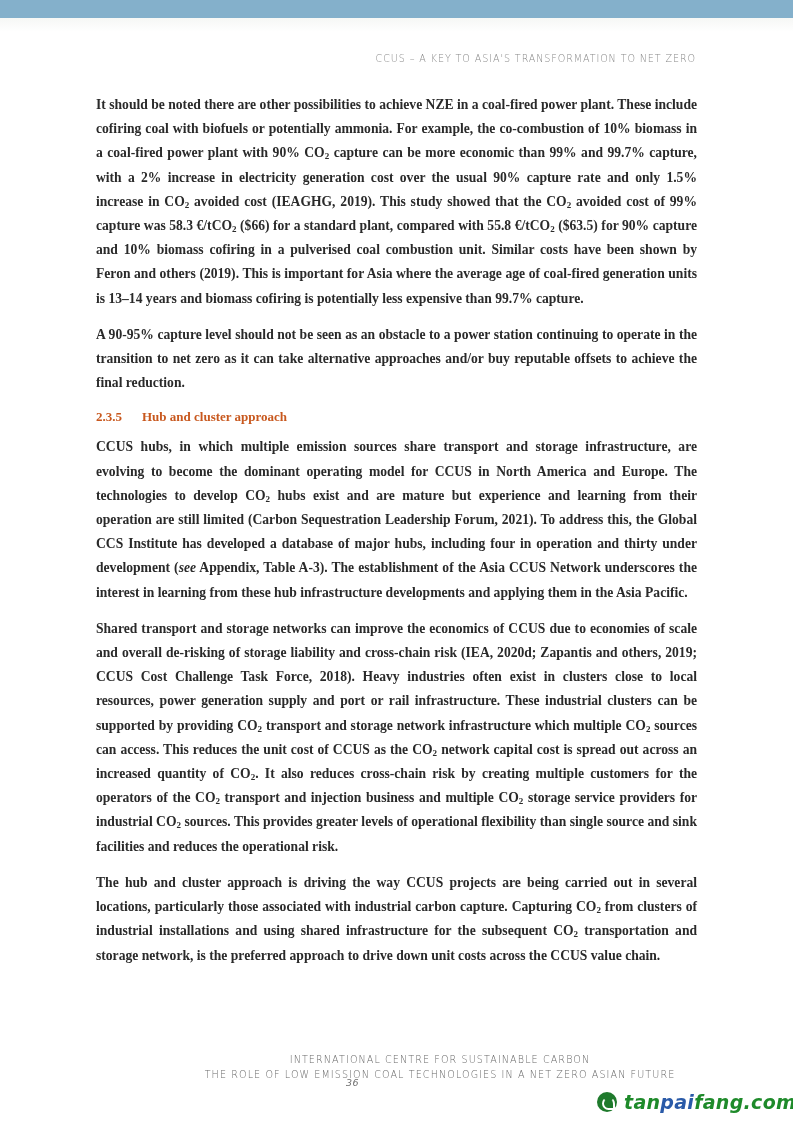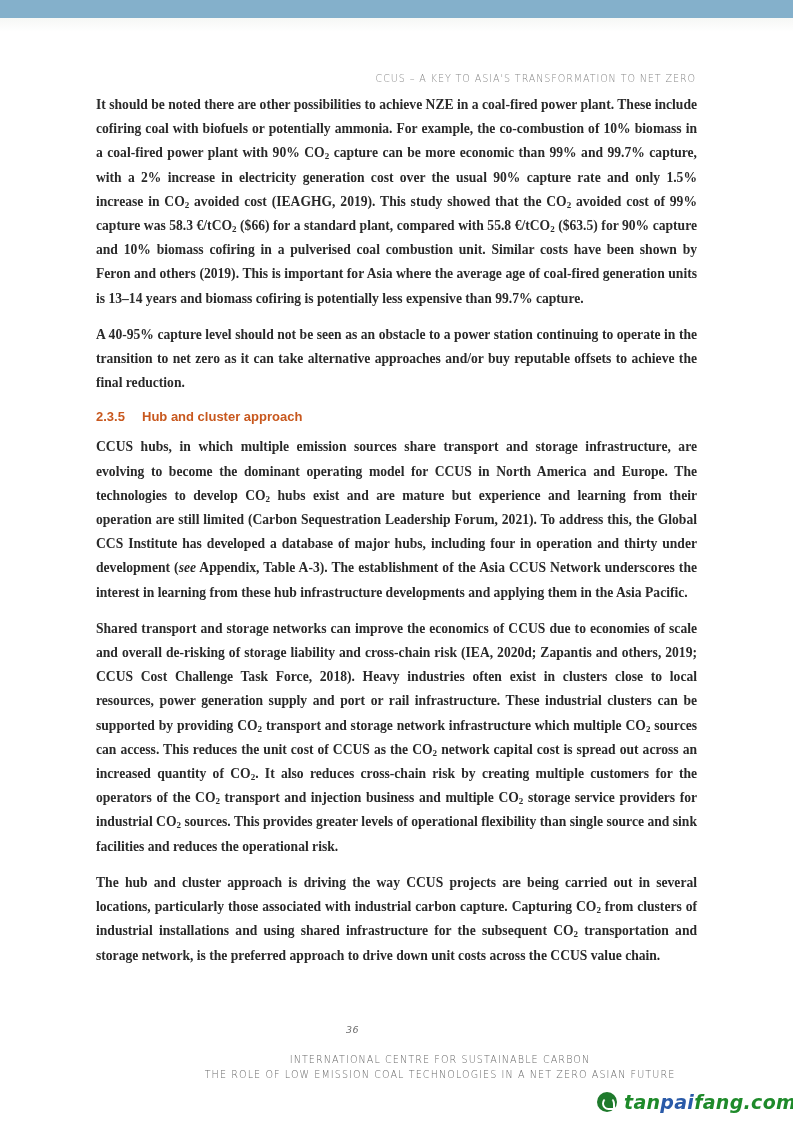--- a/index.html
+++ b/index.html
@@ -15,43 +15,42 @@
     }
     .top-band-shadow {
       position: absolute; left: 0; top: 18px; width: 793px; height: 14px;
       background: linear-gradient(#f6f7f5, #ffffff);
     }
     .running-header {
       position: absolute; right: 97px; top: 53px;
       font-family: "DejaVu Sans", "Liberation Sans", sans-serif;
       font-size: 9.6px; letter-spacing: 0.9px; color: #8a8a8a;
       font-weight: 300;
-      margin-top: 20px;
     }
     .content {
       position: absolute; left: 96px; top: 93px; width: 601px;
     }
     p.body {
       margin: 0 0 12px 0;
       font-family: "Liberation Serif", "DejaVu Serif", serif;
       font-size: 13.6px; line-height: 24.2px;
       text-align: justify; text-align-last: left;
       color: #2a2a2a;
       font-weight: bold;
     }
     p.body sub { font-size: 9px; vertical-align: -2px; line-height: 0; }
     .section-heading {
       margin: 6px 0 8px 0;
-      font-family: Liberation Sans, sans-serif;
+      font-family: Liberation Serif, serif;
       font-weight: bold; font-size: 13px; color: #c8581e;
       line-height: 20px;
     }
     .section-heading .num { display: inline-block; width: 46px; }
     .page-number {
-      position: absolute; left: 0; width: 705px; top: 1024px; text-align: center;
+      position: absolute; left: 0; width: 705px; top: 1077px; text-align: center;
       font-family: "DejaVu Sans", "Liberation Sans", sans-serif;
       font-size: 9.5px; color: #6d6d6d; letter-spacing: 0.5px; font-style: italic;
     }
     .footer {
       position: absolute; left: 0; width: 880px; top: 1052px; text-align: center;
       font-family: "DejaVu Sans", "Liberation Sans", sans-serif;
       font-size: 9.6px; color: #6a6a6a; letter-spacing: 1.1px; line-height: 15px;
       font-weight: 300;
     }
     .footer div { white-space: nowrap; }
@@ -77,21 +76,21 @@
 </head>
 <body>
 
 <div class="top-band"></div>
 <div class="top-band-shadow"></div>
 
 <div class="running-header">CCUS – A KEY TO ASIA'S TRANSFORMATION TO NET ZERO</div>
 
 <div class="content">
   <p class="body">It should be noted there are other possibilities to achieve NZE in a coal-fired power plant. These include cofiring coal with biofuels or potentially ammonia. For example, the co-combustion of 10% biomass in a coal-fired power plant with 90% CO<sub>2</sub> capture can be more economic than 99% and 99.7% capture, with a 2% increase in electricity generation cost over the usual 90% capture rate and only 1.5% increase in CO<sub>2</sub> avoided cost (IEAGHG, 2019).  This study showed that the CO<sub>2</sub> avoided cost of 99% capture was 58.3 €/tCO<sub>2</sub> ($66) for a standard plant, compared with 55.8 €/tCO<sub>2</sub> ($63.5) for 90% capture and 10% biomass cofiring in a pulverised coal combustion unit.  Similar costs have been shown by Feron and others (2019). This is important for Asia where the average age of coal-fired generation units is 13–14 years and biomass cofiring is potentially less expensive than 99.7% capture.</p>
-  <p class="body">A 40-95% capture level should not be seen as an obstacle to a power station continuing to operate in the transition to net zero as it can take alternative approaches and/or buy reputable offsets to achieve the final reduction.</p>
+  <p class="body">A 90-95% capture level should not be seen as an obstacle to a power station continuing to operate in the transition to net zero as it can take alternative approaches and/or buy reputable offsets to achieve the final reduction.</p>
 
   <div class="section-heading">
     <span class="num">2.3.5</span><span>Hub and cluster approach</span>
   </div>
 
   <p class="body">CCUS hubs, in which multiple emission sources share transport and storage infrastructure, are evolving to become the dominant operating model for CCUS in North America and Europe. The technologies to develop CO<sub>2</sub> hubs exist and are mature but experience and learning from their operation are still limited (Carbon Sequestration Leadership Forum, 2021). To address this, the Global CCS Institute has developed a database of major hubs, including four in operation and thirty under development (<em>see</em> Appendix, Table A-3). The establishment of the Asia CCUS Network underscores the interest in learning from these hub infrastructure developments and applying them in the Asia Pacific.</p>
   <p class="body"> Shared transport and storage networks can improve the economics of CCUS due to economies of scale and overall de-risking of storage liability and cross-chain risk (IEA, 2020d; Zapantis and others, 2019; CCUS Cost Challenge Task Force, 2018). Heavy industries often exist in clusters close to local resources, power generation supply and port or rail infrastructure. These industrial clusters can be supported by providing CO<sub>2</sub> transport and storage network infrastructure which multiple CO<sub>2</sub> sources can access. This reduces the unit cost of CCUS as the CO<sub>2</sub> network capital cost is spread out across an increased quantity of CO<sub>2</sub>. It also reduces cross-chain risk by creating multiple customers for the operators of the CO<sub>2</sub> transport and injection business and multiple CO<sub>2</sub> storage service providers for industrial CO<sub>2</sub> sources. This provides greater levels of operational flexibility than single source and sink facilities and reduces the operational risk.</p>
   <p class="body">The hub and cluster approach is driving the way CCUS projects are being carried out in several locations, particularly those associated with industrial carbon capture. Capturing CO<sub>2</sub> from clusters of industrial installations and using shared infrastructure for the subsequent CO<sub>2</sub> transportation and storage network, is the preferred approach to drive down unit costs across the CCUS value chain.</p>
 </div>
 

